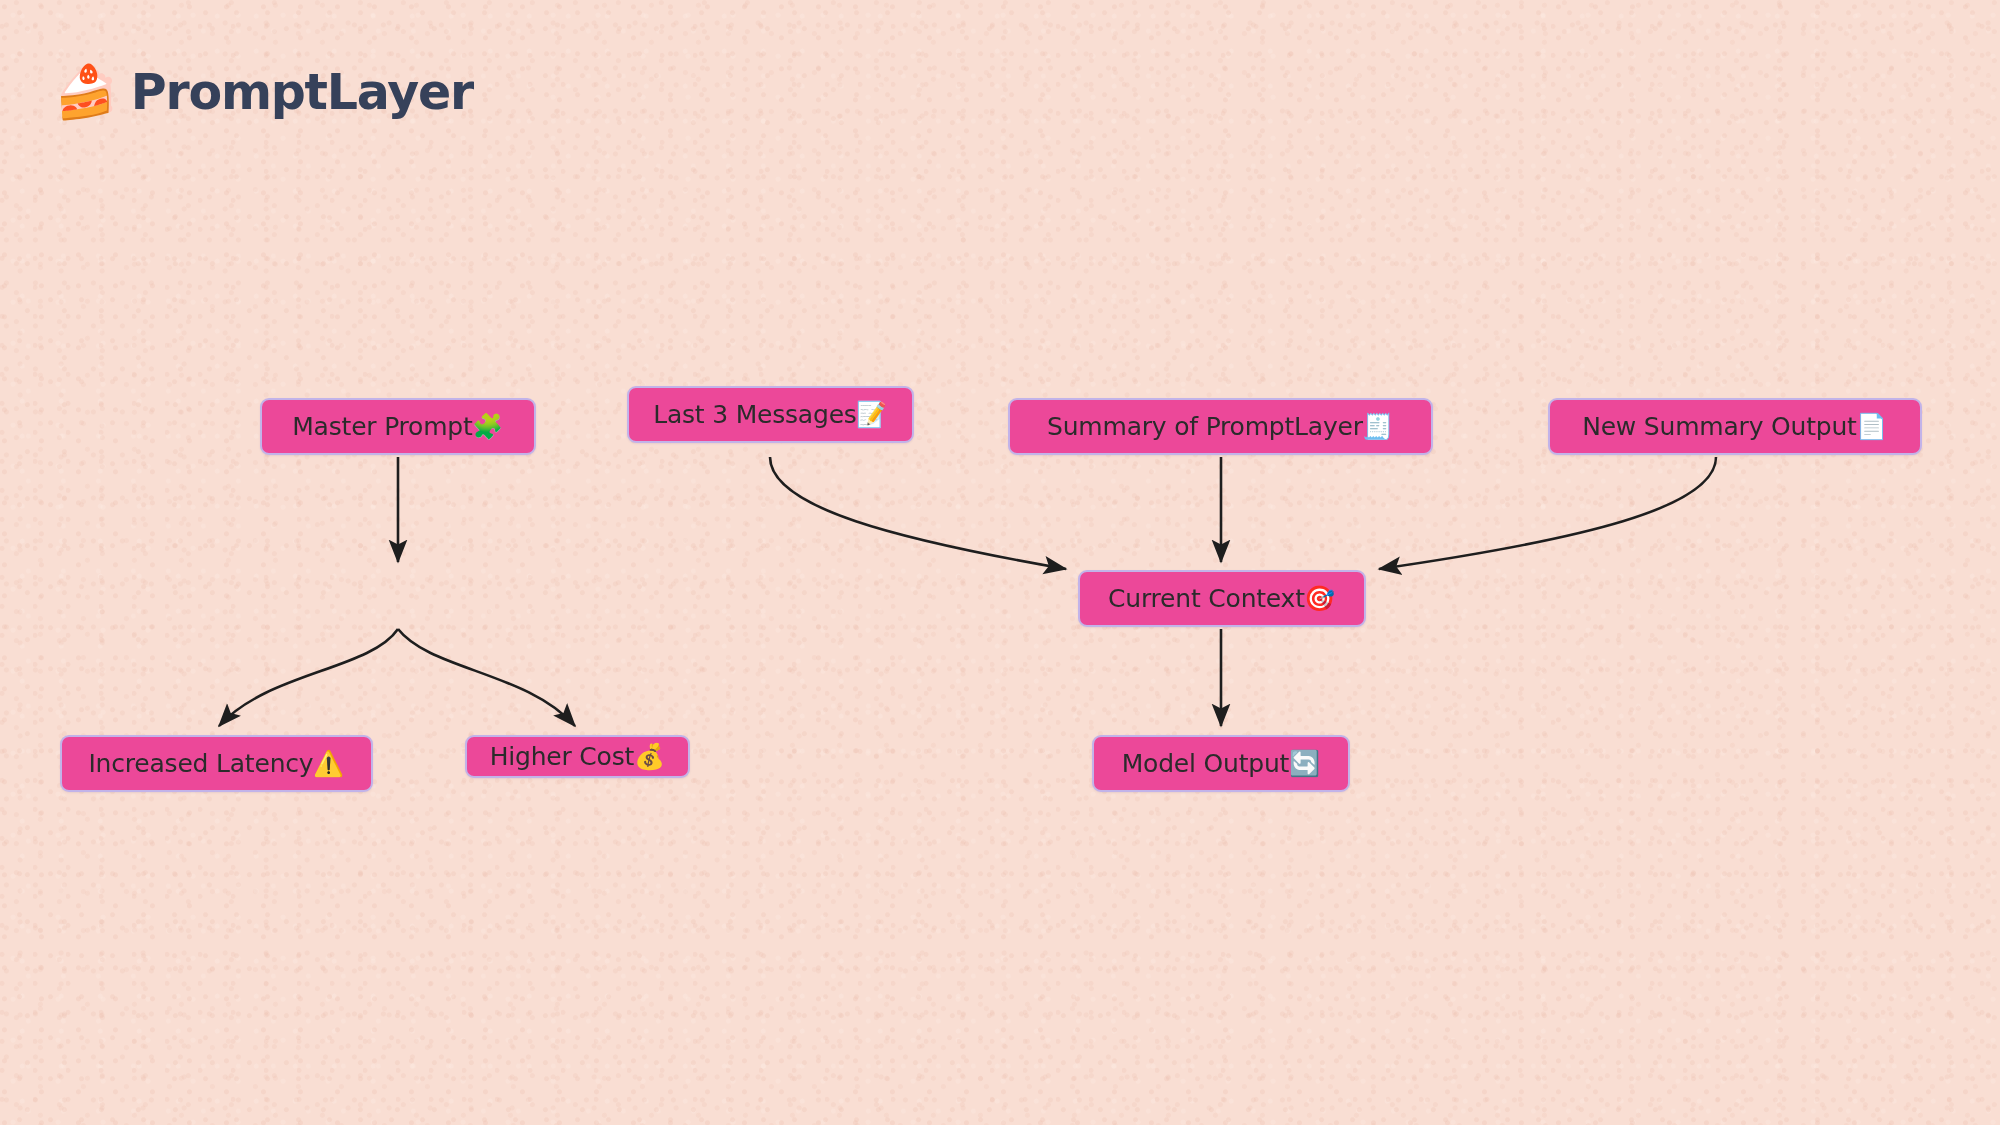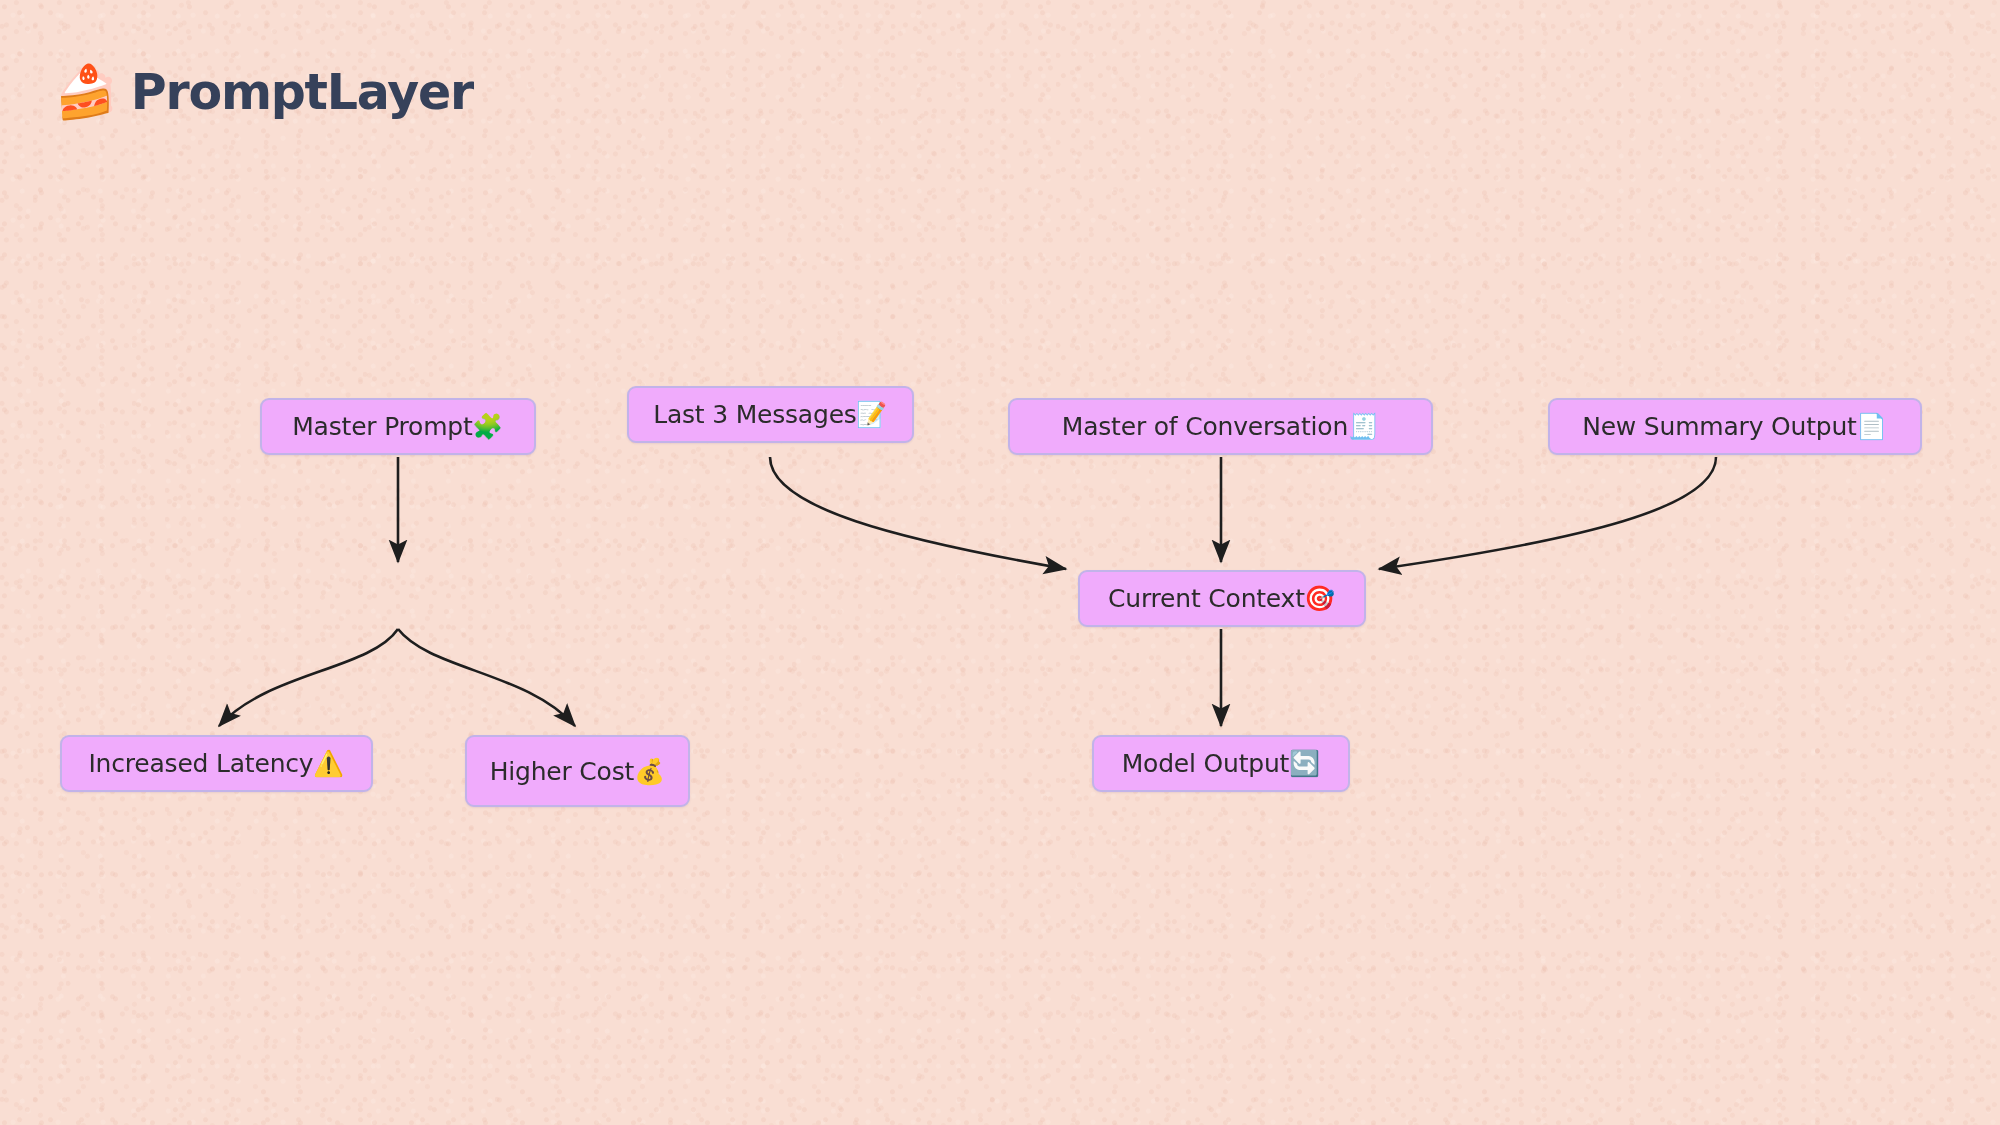--- a/index.html
+++ b/index.html
@@ -82,21 +82,21 @@
     position: absolute;
     inset: 0;
     z-index: 3;
   }
 
   .node {
     position: absolute;
     display: flex;
     align-items: center;
     justify-content: center;
-    background: #f0abfc;
+    background: #ec4899;
     border: 2px solid #c2b3e9;
     border-radius: 9px;
     box-shadow: 0 1px 2px rgba(90,70,140,0.10);
     white-space: nowrap;
     padding: 0 16px;
   }
   .node .node-label {
     font-family: "DejaVu Sans", sans-serif;
     font-size: 25px;
     font-weight: 400;
@@ -152,41 +152,41 @@
       <span class="node-label">Master Prompt</span>
       <span class="node-emoji">🧩</span>
     </div>
 
     <div class="node" style="left:627px; top:386px; width:287px; height:57px;">
       <span class="node-label">Last 3 Messages</span>
       <span class="node-emoji">📝</span>
     </div>
 
     <div class="node" style="left:1008px; top:398px; width:425px; height:57px;">
-      <span class="node-label">Master of Conversation</span>
+      <span class="node-label">Summary of PromptLayer</span>
       <span class="node-emoji">🧾</span>
     </div>
 
     <div class="node" style="left:1528px; top:398px; width:374px; height:57px;margin-left:20px;">
       <span class="node-label">New Summary Output</span>
       <span class="node-emoji">📄</span>
     </div>
 
 
     <div class="node" style="left:1078px; top:570px; width:288px; height:57px;">
       <span class="node-label">Current Context</span>
       <span class="node-emoji">🎯</span>
     </div>
 
     <div class="node" style="left:60px; top:735px; width:313px; height:57px;">
       <span class="node-label">Increased Latency</span>
       <span class="node-emoji">⚠️</span>
     </div>
 
-    <div class="node" style="left:465px; top:735px; width:225px; height:72px;">
+    <div class="node" style="left:465px; top:735px; width:225px; height:43px;">
       <span class="node-label">Higher Cost</span>
       <span class="node-emoji">💰</span>
     </div>
 
     <div class="node" style="left:1092px; top:735px; width:258px; height:57px;">
       <span class="node-label">Model Output</span>
       <span class="node-emoji">🔄</span>
     </div>
 
   </div>

